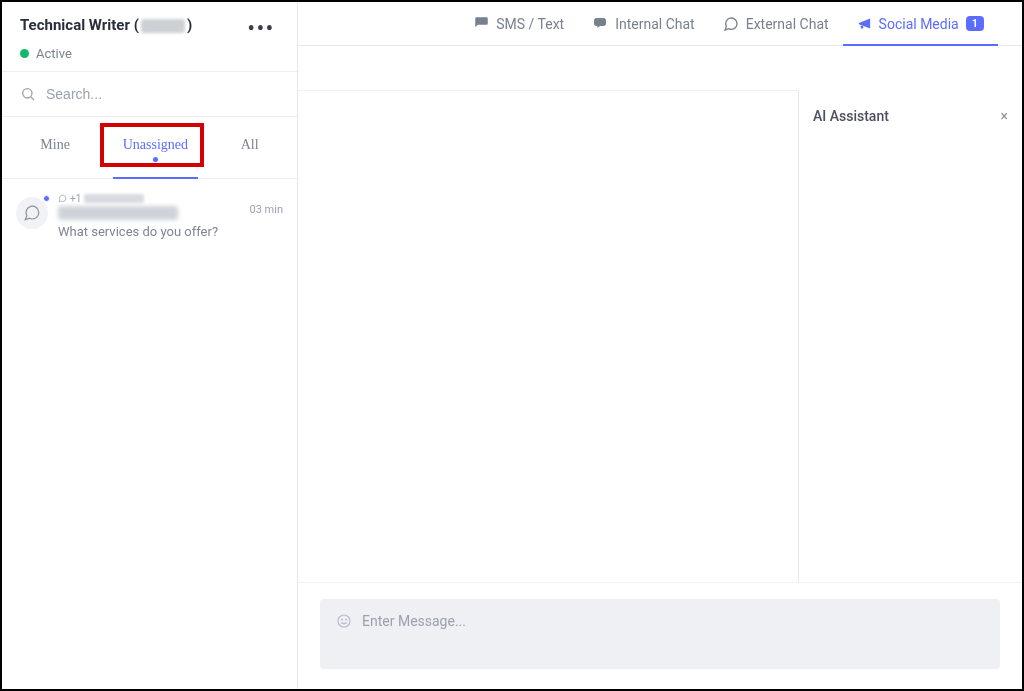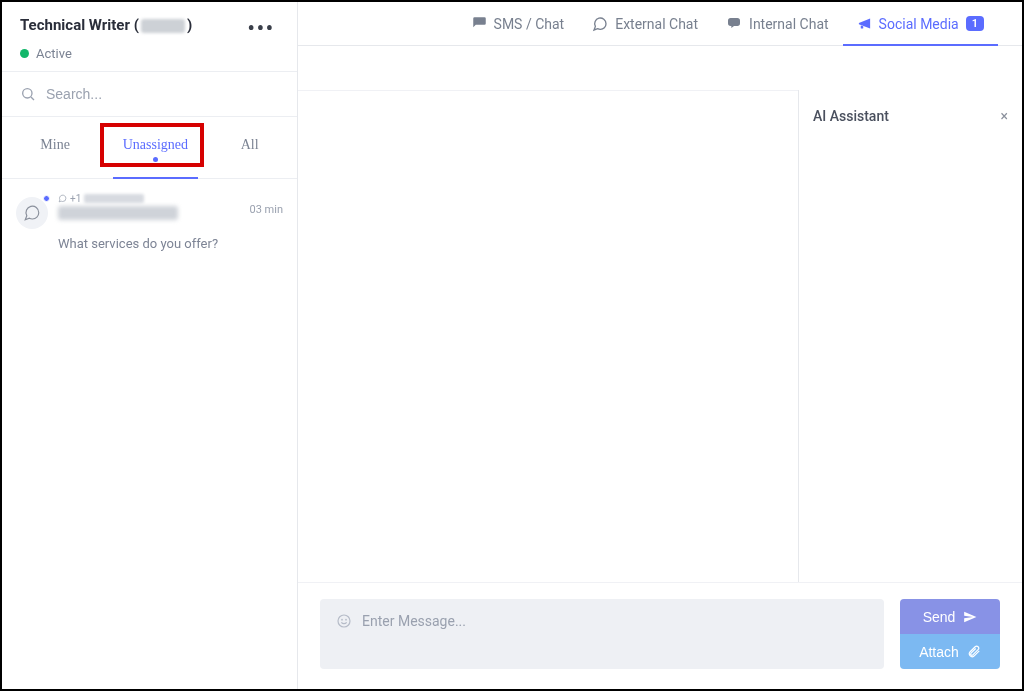--- a/index.html
+++ b/index.html
@@ -159,21 +159,21 @@
     display:inline-block; width:60px; height:9px; background:#d7dae0;
     border-radius:2px; filter: blur(1.5px); vertical-align:middle;
   }
   .conv-name {
     display:inline-block; width:120px; height:14px; background:#cfd3d9;
     border-radius:3px; filter: blur(2px); margin-top: 2px;
   }
   .conv-preview {
     font-size: 13px;
     color: #7d8495;
-    margin-top: 12px;
+    margin-top: 0;
     white-space: nowrap;
     overflow: hidden;
     text-overflow: ellipsis;
   }
   .conv-time {
     font-size: 11px;
     color: #9aa1af;
     flex-shrink: 0;
     margin-top: 10px;
   }
@@ -385,33 +385,33 @@
 </aside>
 
 <main class="main">
 
   <div class="channel-tabs">
     <div class="channel-spacer"></div>
     <div class="channel-tab">
       <svg width="15" height="15" viewBox="0 0 24 24" fill="#78808f">
           <path d="M20 2H4a2 2 0 0 0-2 2v14l4-4h14a2 2 0 0 0 2-2V4a2 2 0 0 0-2-2z"></path>
         </svg>
-      <span>SMS / Chat</span>
+      <span>SMS / Text</span>
+    </div>
+    <div class="channel-tab">
+      <svg width="16" height="16" viewBox="0 0 24 24" fill="#78808f">
+          <path d="M17 3H7a4 4 0 0 0-4 4v4a4 4 0 0 0 4 4h1v3l4-3h5a4 4 0 0 0 4-4V7a4 4 0 0 0-4-4z"></path>
+        </svg>
+      <span>Internal Chat</span>
     </div>
     <div class="channel-tab">
       <svg width="16" height="16" viewBox="0 0 24 24" fill="none" stroke="#78808f" stroke-width="2">
           <path d="M21 11.5a8.38 8.38 0 0 1-8.5 8.5 8.5 8.5 0 0 1-4.02-1L3 21l2.06-5.39A8.5 8.5 0 1 1 21 11.5z"></path>
         </svg>
       <span>External Chat</span>
-    </div>
-    <div class="channel-tab">
-      <svg width="16" height="16" viewBox="0 0 24 24" fill="#78808f">
-          <path d="M17 3H7a4 4 0 0 0-4 4v4a4 4 0 0 0 4 4h1v3l4-3h5a4 4 0 0 0 4-4V7a4 4 0 0 0-4-4z"></path>
-        </svg>
-      <span>Internal Chat</span>
     </div>
     <div class="channel-tab active">
       <svg width="15" height="15" viewBox="0 0 24 24" fill="#5b6cff">
           <path d="M3 11l18-7v16L3 13v-2zM6 15v4a1 1 0 0 0 1 1h2a1 1 0 0 0 1-1v-2.5"></path>
         </svg>
       <span>Social Media</span>
       <span class="badge">1</span>
     </div>
   </div>
 
@@ -433,29 +433,15 @@
       <span class="smiley-icon">
         <svg width="16" height="16" viewBox="0 0 24 24" fill="none" stroke="currentColor" stroke-width="1.8">
             <circle cx="12" cy="12" r="9"></circle>
             <path d="M8 14s1.5 2 4 2 4-2 4-2"></path>
             <circle cx="9" cy="10" r="0.5" fill="currentColor"></circle>
             <circle cx="15" cy="10" r="0.5" fill="currentColor"></circle>
           </svg>
       </span>
       <textarea class="message-input" placeholder="Enter Message..." style=""></textarea>
     </div>
-    <div class="composer-buttons">
-      <button class="send-btn">
-        <span>Send</span>
-        <svg width="14" height="14" viewBox="0 0 24 24" fill="#fff">
-            <path d="M2 21l21-9L2 3v7l15 2-15 2v7z"></path>
-          </svg>
-      </button>
-      <button class="attach-btn">
-        <span>Attach</span>
-        <svg width="14" height="14" viewBox="0 0 24 24" fill="none" stroke="#fff" stroke-width="2">
-            <path d="M21 10l-9 9a5 5 0 0 1-7-7l9-9a3.5 3.5 0 0 1 5 5l-9 9a2 2 0 0 1-3-3l8-8"></path>
-          </svg>
-      </button>
-    </div>
   </div>
 
 </main>
 
 </body></html>

